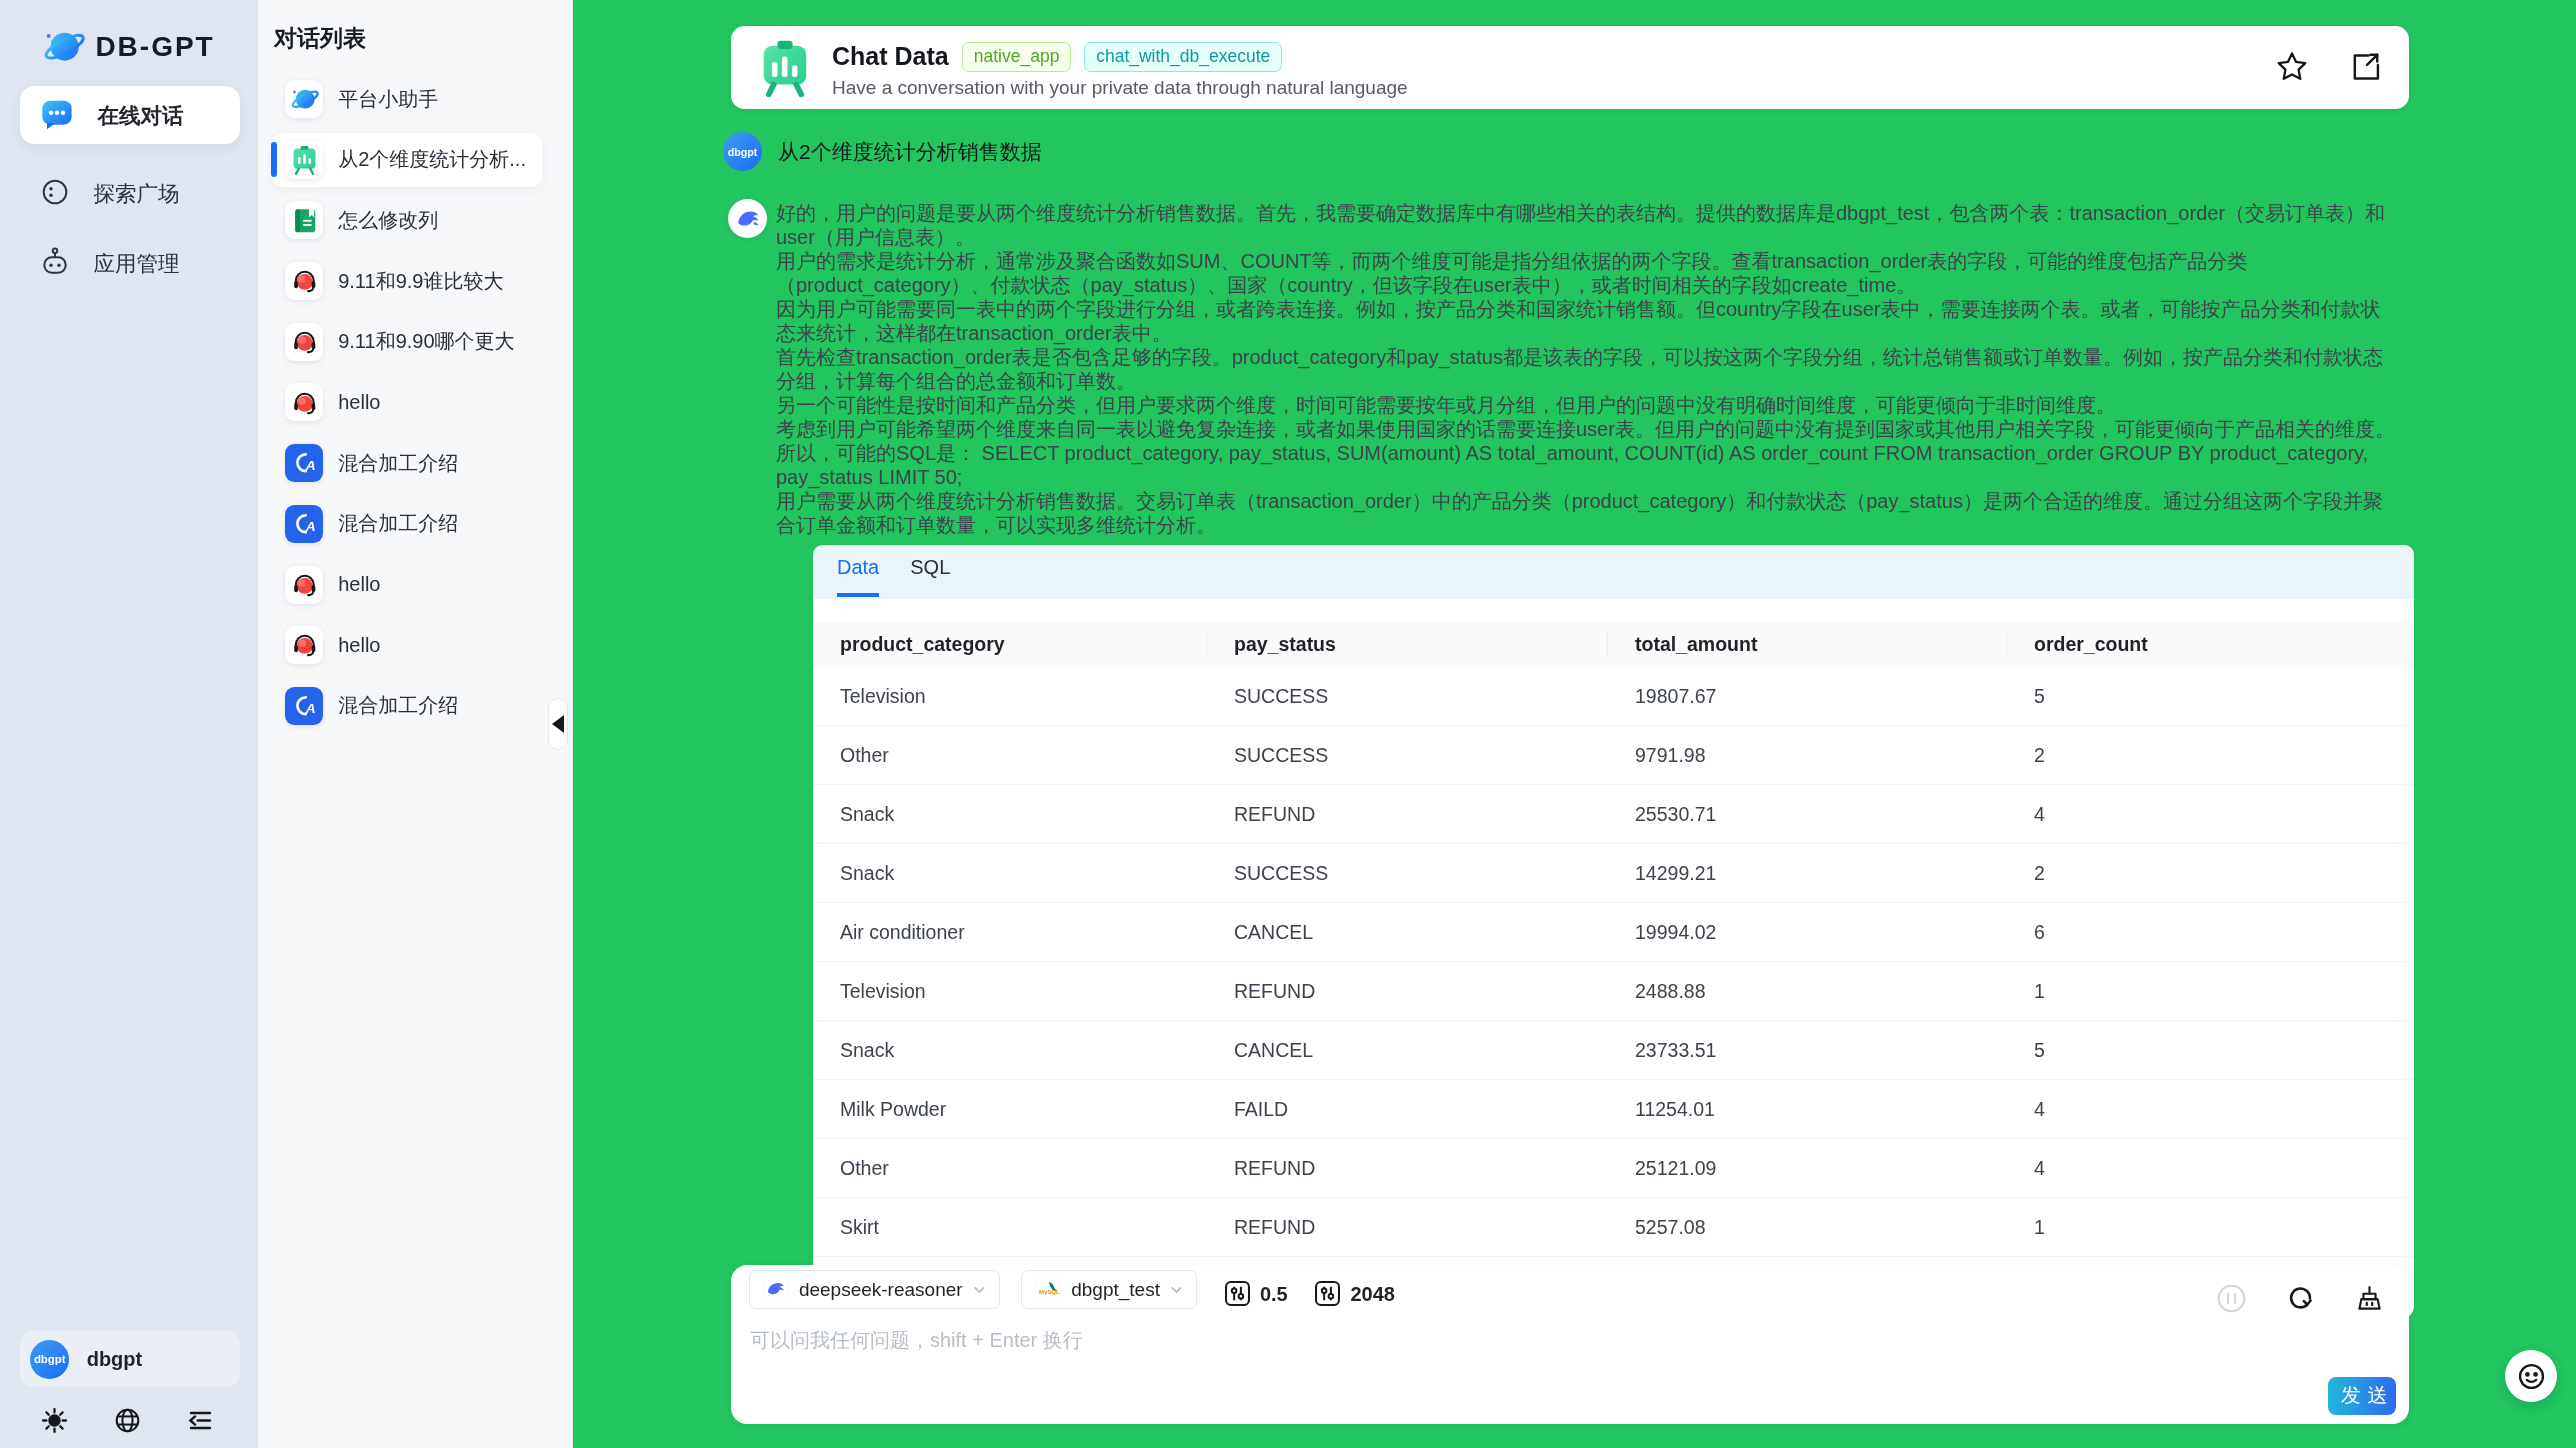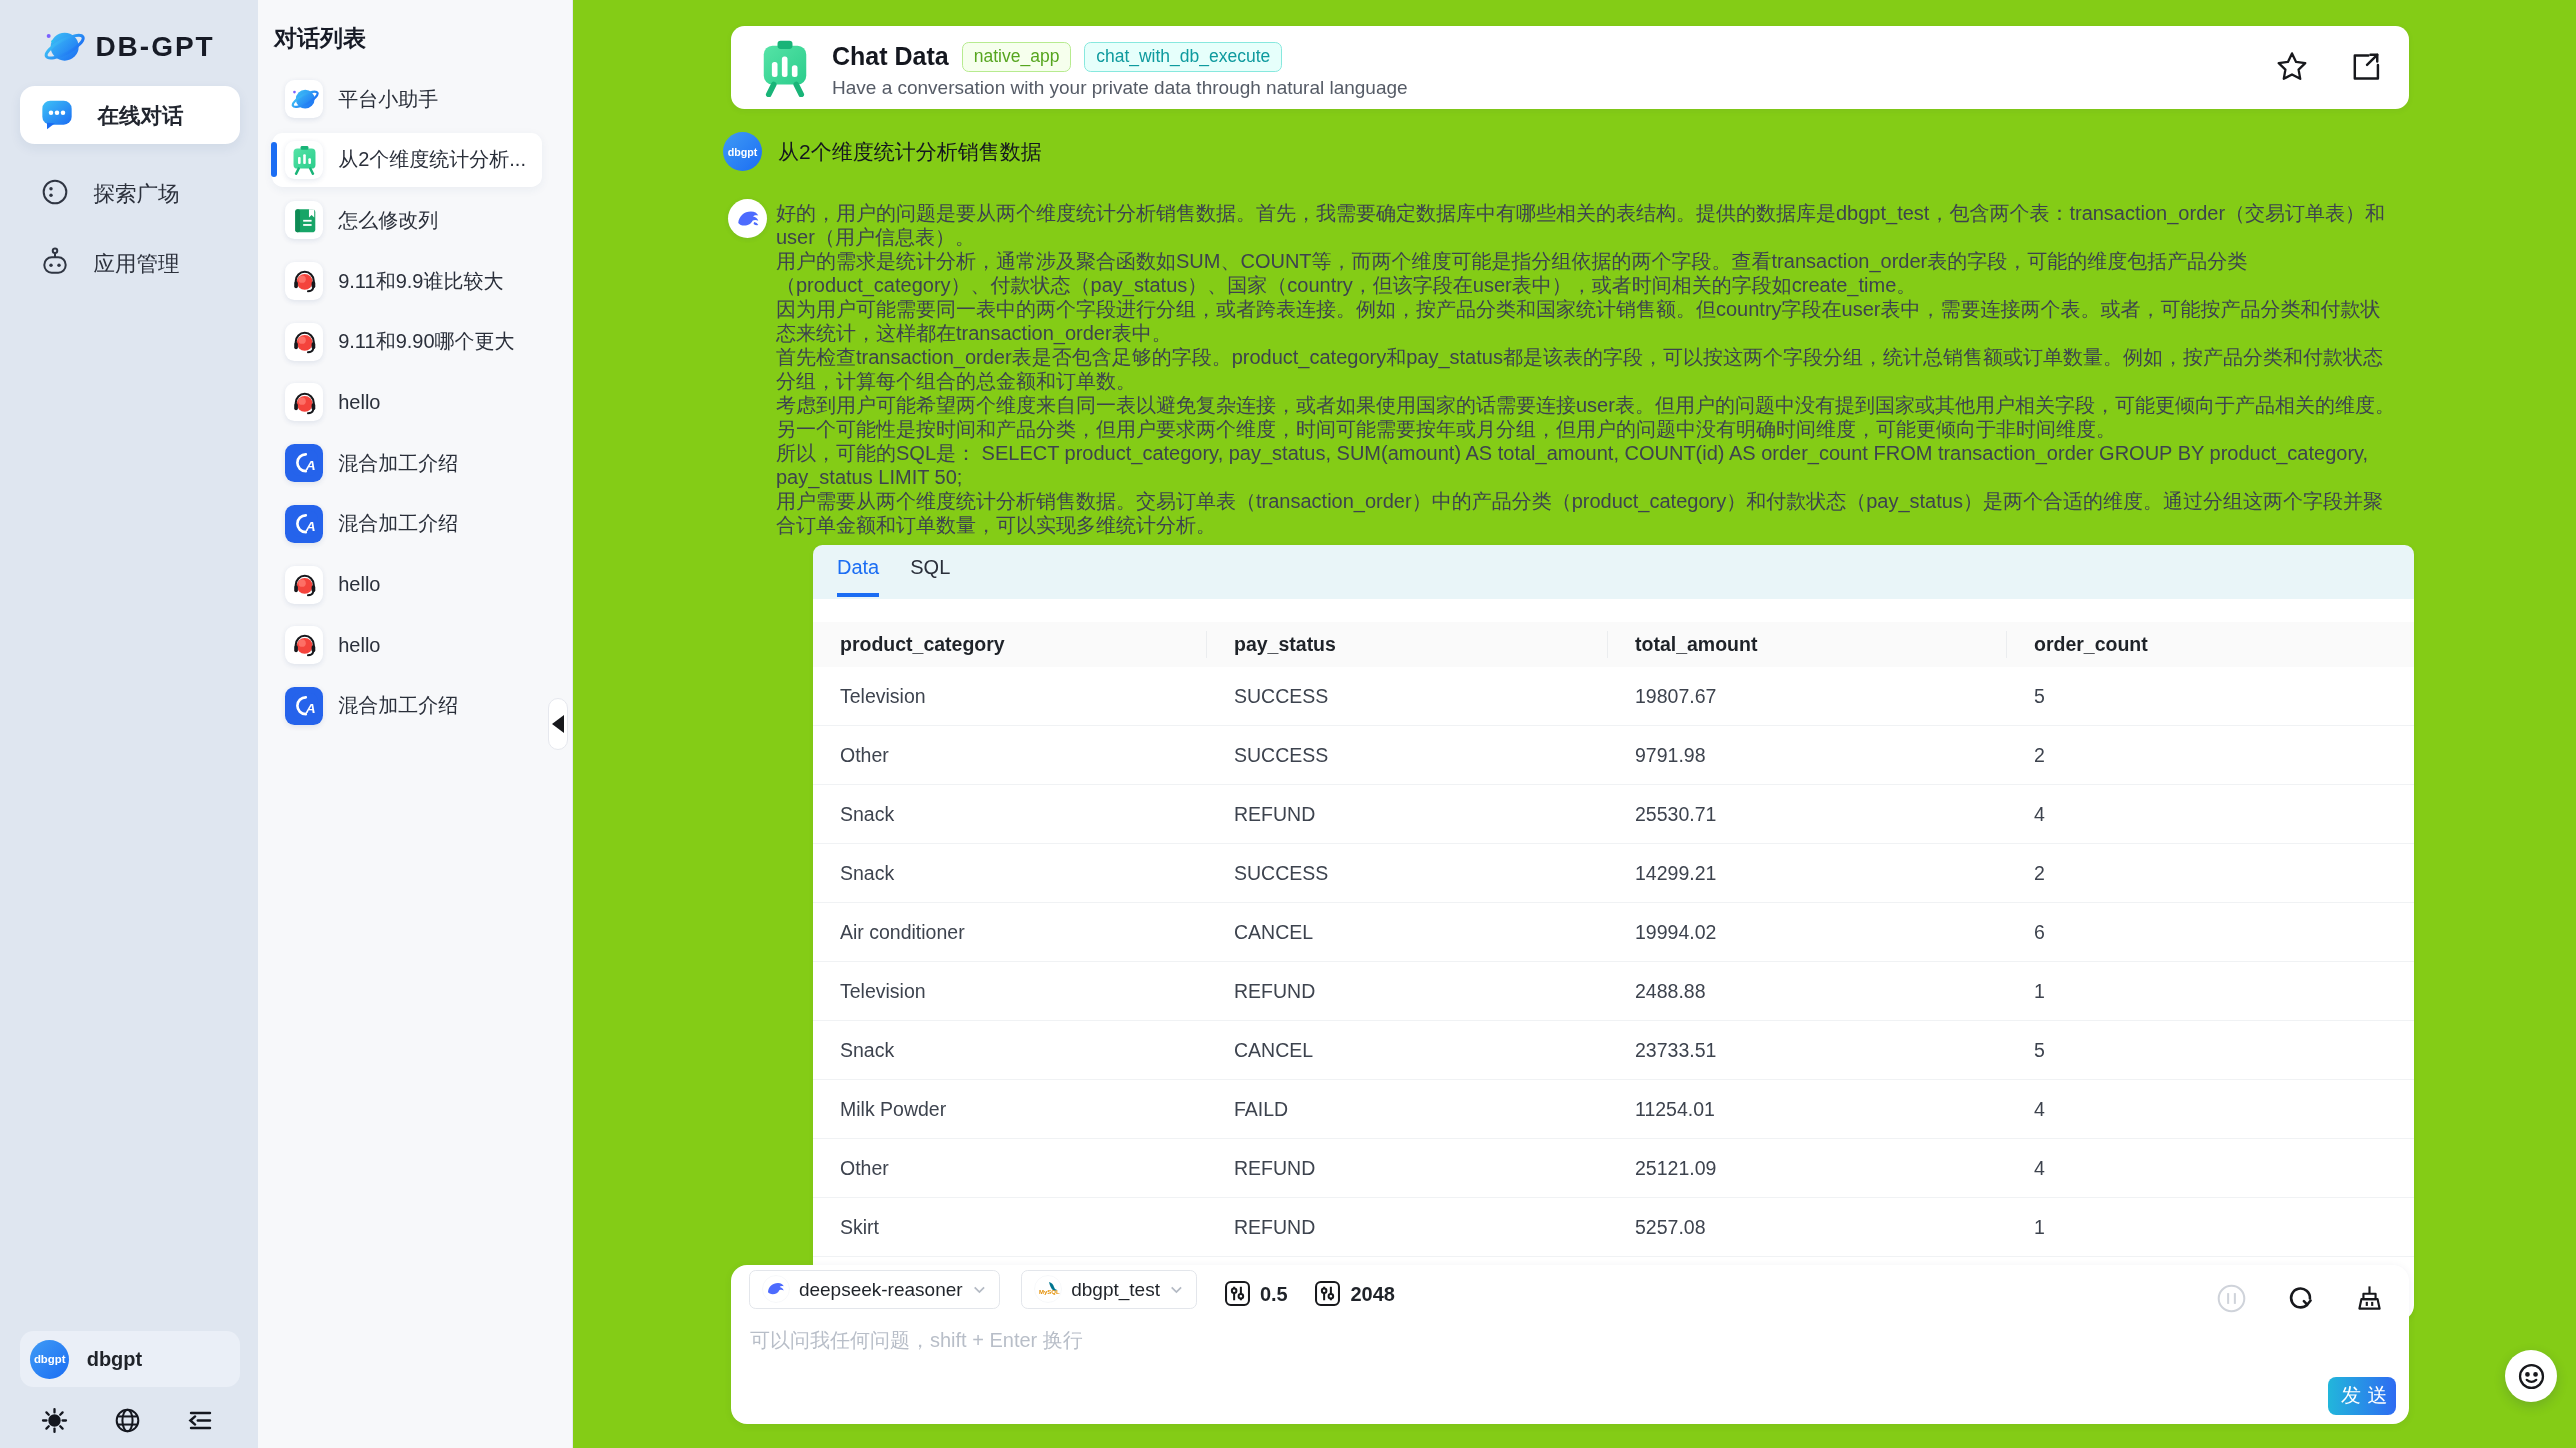--- a/index.html
+++ b/index.html
@@ -1,18 +1,18 @@
 <!DOCTYPE html>
 <html style="font-size:10.7px"><head>
 <meta charset="utf-8">
 <style>
   * { margin:0; padding:0; box-sizing:border-box; }
   html,body { width:2576px; height:1448px; overflow:hidden; }
   body { font-family:"Liberation Sans","DejaVu Sans",sans-serif; color:#1f2329; }
-  .app { position:relative; width:2576px; height:1448px; background:#84cc16; }
+  .app { position:relative; width:2576px; height:1448px; background:#22c55e; }
 
   
   .left-nav { position:absolute; left:0; top:0; width:258px; height:1448px; background:#dfe6f0; }
   .logo { position:absolute; left:42px; top:24px; display:flex; align-items:center; gap:9.4px; }
   .logo-text { font-size:28px; font-weight:800; letter-spacing:2px; color:#171b26; }
   .nav-item { position:absolute; left:19.5px; width:220px; height:58px; display:flex; align-items:center; gap:23px; padding-left:19px; border-radius:14.8px; }
   .nav-item.active { background:#ffffff; box-shadow:0 4px 12px rgba(30,60,120,.08); }
   .nav-label { font-size:21.5px; font-weight:600; color:#22262f; }
   .nav-item.plain .nav-label { font-weight:500; color:#2c313c; }
   .user-pill { position:absolute; left:19.5px; top:1331px; width:220px; height:56px; background:#eaeff7; border-radius:13.4px; display:flex; align-items:center; gap:17.5px; padding-left:10.7px; }
@@ -393,22 +393,22 @@
         <path d="M10 36 c1-13 11-22 24-22 7 0 12 3 14 8 -4-1.5-8-.5-10 1.5 5 .8 9 4 10 8.5 -3.5-2-7.5-2-10.5-.6 -2.5 6-9 9.6-16 9.6 -5 0-9.5-2-11.5-5z" fill="#4d6bfe"></path>
         <path d="M40 34 q6 1 8 6 -5 1 -9-2" fill="#4d6bfe"></path>
       </svg>
     </div>
 
     <div class="ai-content">
       <p class="para">好的，用户的问题是要从两个维度统计分析销售数据。首先，我需要确定数据库中有哪些相关的表结构。提供的数据库是dbgpt_test，包含两个表：transaction_order（交易订单表）和user（用户信息表）。</p>
       <p class="para">用户的需求是统计分析，通常涉及聚合函数如SUM、COUNT等，而两个维度可能是指分组依据的两个字段。查看transaction_order表的字段，可能的维度包括产品分类（product_category）、付款状态（pay_status）、国家（country，但该字段在user表中），或者时间相关的字段如create_time。</p>
       <p class="para">因为用户可能需要同一表中的两个字段进行分组，或者跨表连接。例如，按产品分类和国家统计销售额。但country字段在user表中，需要连接两个表。或者，可能按产品分类和付款状态来统计，这样都在transaction_order表中。</p>
       <p class="para">首先检查transaction_order表是否包含足够的字段。product_category和pay_status都是该表的字段，可以按这两个字段分组，统计总销售额或订单数量。例如，按产品分类和付款状态分组，计算每个组合的总金额和订单数。</p>
+      <p class="para">另一个可能性是按时间和产品分类，但用户要求两个维度，时间可能需要按年或月分组，但用户的问题中没有明确时间维度，可能更倾向于非时间维度。</p>
       <p class="para">考虑到用户可能希望两个维度来自同一表以避免复杂连接，或者如果使用国家的话需要连接user表。但用户的问题中没有提到国家或其他用户相关字段，可能更倾向于产品相关的维度。</p>
-      <p class="para">另一个可能性是按时间和产品分类，但用户要求两个维度，时间可能需要按年或月分组，但用户的问题中没有明确时间维度，可能更倾向于非时间维度。</p>
       <p class="para">所以，可能的SQL是： SELECT product_category, pay_status, SUM(amount) AS total_amount, COUNT(id) AS order_count FROM transaction_order GROUP BY product_category, pay_status LIMIT 50;</p>
       <p class="para">用户需要从两个维度统计分析销售数据。交易订单表（transaction_order）中的产品分类（product_category）和付款状态（pay_status）是两个合适的维度。通过分组这两个字段并聚合订单金额和订单数量，可以实现多维统计分析。</p>
 
       <div class="result-card">
         <div class="tabs-strip">
           <span class="tab active">Data</span>
           <span class="tab">SQL</span>
         </div>
 
         <div class="table-wrap">

